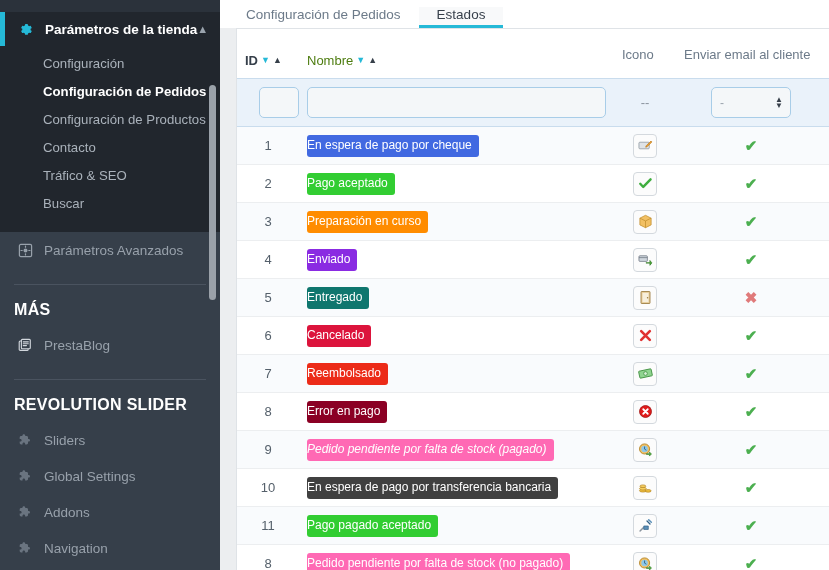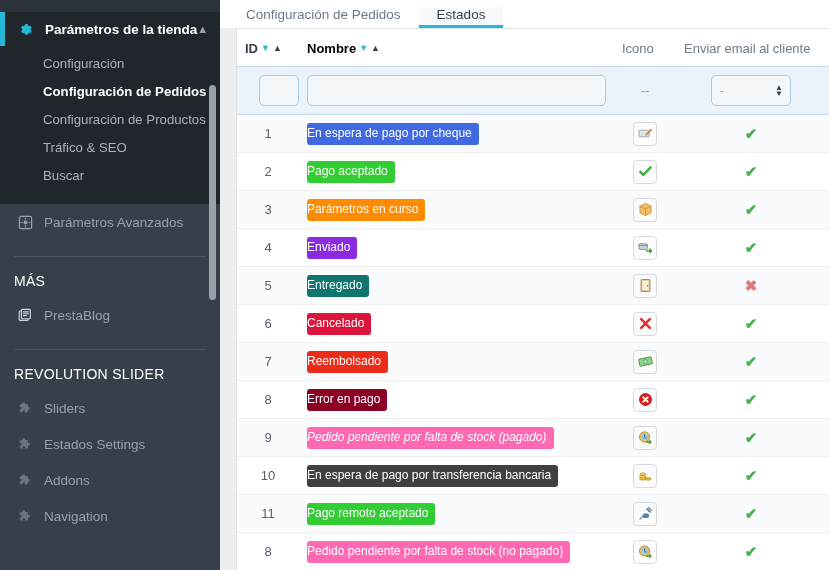--- a/index.html
+++ b/index.html
@@ -57,21 +57,21 @@
     height: 36px;
     padding: 0 14px 0 18px;
     color: #98a1ab;
     font-size: 13.5px;
     white-space: nowrap;
   }
   .sb-item .ico { width: 26px; display: flex; align-items: center; color: #98a1ab; }
 
   .sb-divider { height: 1px; background: #4a535f; margin: 16px 14px 0 14px; }
   .sb-heading {
-    color: #ffffff; font-size: 14px; font-weight: normal;
+    color: #ffffff; font-size: 16px; font-weight: bold;
     letter-spacing: .3px;
     padding: 16px 0 8px 14px;
     white-space: nowrap;
   }
   .sb-scroll {
     position: absolute; right: 4px; top: 85px;
     width: 7px; height: 215px;
     background: #9aa1a9; border-radius: 4px;
   }
 
@@ -118,23 +118,23 @@
     padding: 12px 8px 10px 8px;
     vertical-align: middle;
     white-space: nowrap;
   }
   th.c-id { width: 62px; padding-left: 22px; color:#363f4a; font-weight:bold;}
   th.c-name { width: 315px; }
   th.c-icon { width: 62px; text-align: center; }
   th.c-email { width: 150px; text-align: center; }
   th.c-deliv { width: 130px; text-align: center; }
 
-  .sortwrap { display: inline-flex; align-items: center; gap: 3px; }
+  .sortwrap { display: inline-flex; align-items: center; gap: 3px; margin-top: 12px; }
   .sortwrap .lbl { color: #363f4a; font-weight: bold; }
-  th.c-name .sortwrap .lbl { color: #000000; font-weight: bold; }
+  th.c-name .sortwrap .lbl { color: #4d7c0f; font-weight: normal; }
   .arr-d { color: #25b9d7; font-size: 9px; line-height: 1; }
   .arr-u { color: #363f4a; font-size: 9px; line-height: 1; }
 
   tr.filterrow { background: #eaf2fa; }
   tr.filterrow td {
     padding: 8px 8px; border-top: 1px solid #c9dced; border-bottom: 1px solid #c9dced;
     vertical-align: middle;
   }
   tr.filterrow td.f-id { padding-left: 22px; }
   .f-input {
@@ -213,20 +213,21 @@
         </svg>
       </span>
       <span>Parámetros de la tienda</span>
       <span class="chev">▲</span>
     </div>
 
     <div class="sb-sub">
       <a class="sb-sub-item">Configuración</a>
       <a class="sb-sub-item active">Configuración de Pedidos</a>
       <a class="sb-sub-item">Configuración de Productos</a>
+      <a class="sb-sub-item">Contacto</a>
       <a class="sb-sub-item">Tráfico &amp; SEO</a>
       <a class="sb-sub-item">Buscar</a>
     </div>
 
     <div class="sb-item">
       <span class="ico">
         <svg width="15" height="15" viewBox="0 0 16 16" fill="none" stroke="#98a1ab" stroke-width="1.3">
           <rect x="1.5" y="1.5" width="13" height="13" rx="1.5"></rect>
           <circle cx="8" cy="8" r="2.1" fill="#98a1ab" stroke="none"></circle>
           <path d="M8 3.2v1.3M8 11.5v1.3M3.2 8h1.3M11.5 8h1.3" stroke-linecap="round"></path>
@@ -259,21 +260,21 @@
         </svg>
       </span>
       <span>Sliders</span>
     </div>
     <div class="sb-item">
       <span class="ico">
         <svg width="15" height="15" viewBox="0 0 16 16" fill="#6a7480">
           <path d="M6.2 1.2c-.9 0-1.5.7-1.5 1.5v.6H3.3c-.8 0-1.5.6-1.5 1.5v1.5h.7c.8 0 1.4.6 1.4 1.4s-.6 1.4-1.4 1.4h-.7v1.6c0 .8.7 1.5 1.5 1.5h1.5v-.8c0-.8.6-1.4 1.4-1.4s1.4.6 1.4 1.4v.8h1.6c.8 0 1.5-.7 1.5-1.5V9.1h.7c.8 0 1.4-.6 1.4-1.4s-.6-1.4-1.4-1.4h-.7V4.8c0-.9-.7-1.5-1.5-1.5H7.7v-.6c0-.8-.6-1.5-1.5-1.5z"></path>
         </svg>
       </span>
-      <span>Estados Settings</span>
+      <span>Global Settings</span>
     </div>
     <div class="sb-item">
       <span class="ico">
         <svg width="15" height="15" viewBox="0 0 16 16" fill="#6a7480">
           <path d="M6.2 1.2c-.9 0-1.5.7-1.5 1.5v.6H3.3c-.8 0-1.5.6-1.5 1.5v1.5h.7c.8 0 1.4.6 1.4 1.4s-.6 1.4-1.4 1.4h-.7v1.6c0 .8.7 1.5 1.5 1.5h1.5v-.8c0-.8.6-1.4 1.4-1.4s1.4.6 1.4 1.4v.8h1.6c.8 0 1.5-.7 1.5-1.5V9.1h.7c.8 0 1.4-.6 1.4-1.4s-.6-1.4-1.4-1.4h-.7V4.8c0-.9-.7-1.5-1.5-1.5H7.7v-.6c0-.8-.6-1.5-1.5-1.5z"></path>
         </svg>
       </span>
       <span>Addons</span>
     </div>
     <div class="sb-item">
@@ -358,21 +359,21 @@
               <td class="d-icon"><span class="iconbox">
                   <svg width="15" height="15" viewBox="0 0 16 16">
                     <path d="M2.4 8.3l3.2 3.4L13.4 3.6" fill="none" stroke="#3fae3f" stroke-width="2.6" stroke-linecap="round" stroke-linejoin="round"></path>
                   </svg>
                 </span></td>
               <td class="d-email"><span class="ok">✔</span></td>
               <td class="d-deliv"></td>
             </tr>
             <tr class="datarow odd">
               <td class="d-id">3</td>
-              <td class="d-name"><span class="badge" style="background: rgb(255, 140, 0);">Parámetros en curso</span></td>
+              <td class="d-name"><span class="badge" style="background: rgb(255, 140, 0);">Preparación en curso</span></td>
               <td class="d-icon"><span class="iconbox">
                   <svg width="15" height="15" viewBox="0 0 16 16">
                     <path d="M8 1.4l6 3v7.2l-6 3-6-3V4.4z" fill="#f2c063" stroke="#c28f2e" stroke-width=".8" stroke-linejoin="round"></path>
                     <path d="M2 4.4l6 3 6-3M8 7.4v7.2" fill="none" stroke="#c28f2e" stroke-width=".8"></path>
                   </svg>
                 </span></td>
               <td class="d-email"><span class="ok">✔</span></td>
               <td class="d-deliv"></td>
             </tr>
             <tr class="datarow even">
@@ -459,21 +460,21 @@
                     <ellipse cx="5.2" cy="9.2" rx="3.6" ry="1.5" fill="#f7d060" stroke="#b08020" stroke-width=".7"></ellipse>
                     <ellipse cx="10.8" cy="11.6" rx="3.2" ry="1.4" fill="#f0c040" stroke="#b08020" stroke-width=".7"></ellipse>
                     <ellipse cx="5.2" cy="6.6" rx="3.2" ry="1.4" fill="#f7d060" stroke="#b08020" stroke-width=".7"></ellipse>
                   </svg>
                 </span></td>
               <td class="d-email"><span class="ok">✔</span></td>
               <td class="d-deliv"></td>
             </tr>
             <tr class="datarow odd">
               <td class="d-id">11</td>
-              <td class="d-name"><span class="badge" style="background: rgb(50, 205, 50);">Pago remoto aceptado</span></td>
+              <td class="d-name"><span class="badge" style="background: rgb(50, 205, 50);">Pago pagado aceptado</span></td>
               <td class="d-icon"><span class="iconbox">
                   <svg width="15" height="15" viewBox="0 0 16 16">
                     <path d="M2.2 13.8l3.4-3.4" stroke="#8a949e" stroke-width="1.6" stroke-linecap="round"></path>
                     <path d="M5 10.2l2.6-2.6 3.4 3.4-2.6 2.6z" fill="#5a8fb8" stroke="#2f5f85" stroke-width=".7" transform="rotate(-45 8 9.8)"></path>
                     <path d="M9.6 3.2l3.2 3.2" stroke="#2f5f85" stroke-width="1.4" stroke-linecap="round"></path>
                     <path d="M11.4 1.8l2.8 2.8" stroke="#5a8fb8" stroke-width="1.6" stroke-linecap="round"></path>
                   </svg>
                 </span></td>
               <td class="d-email"><span class="ok">✔</span></td>
               <td class="d-deliv"></td>

